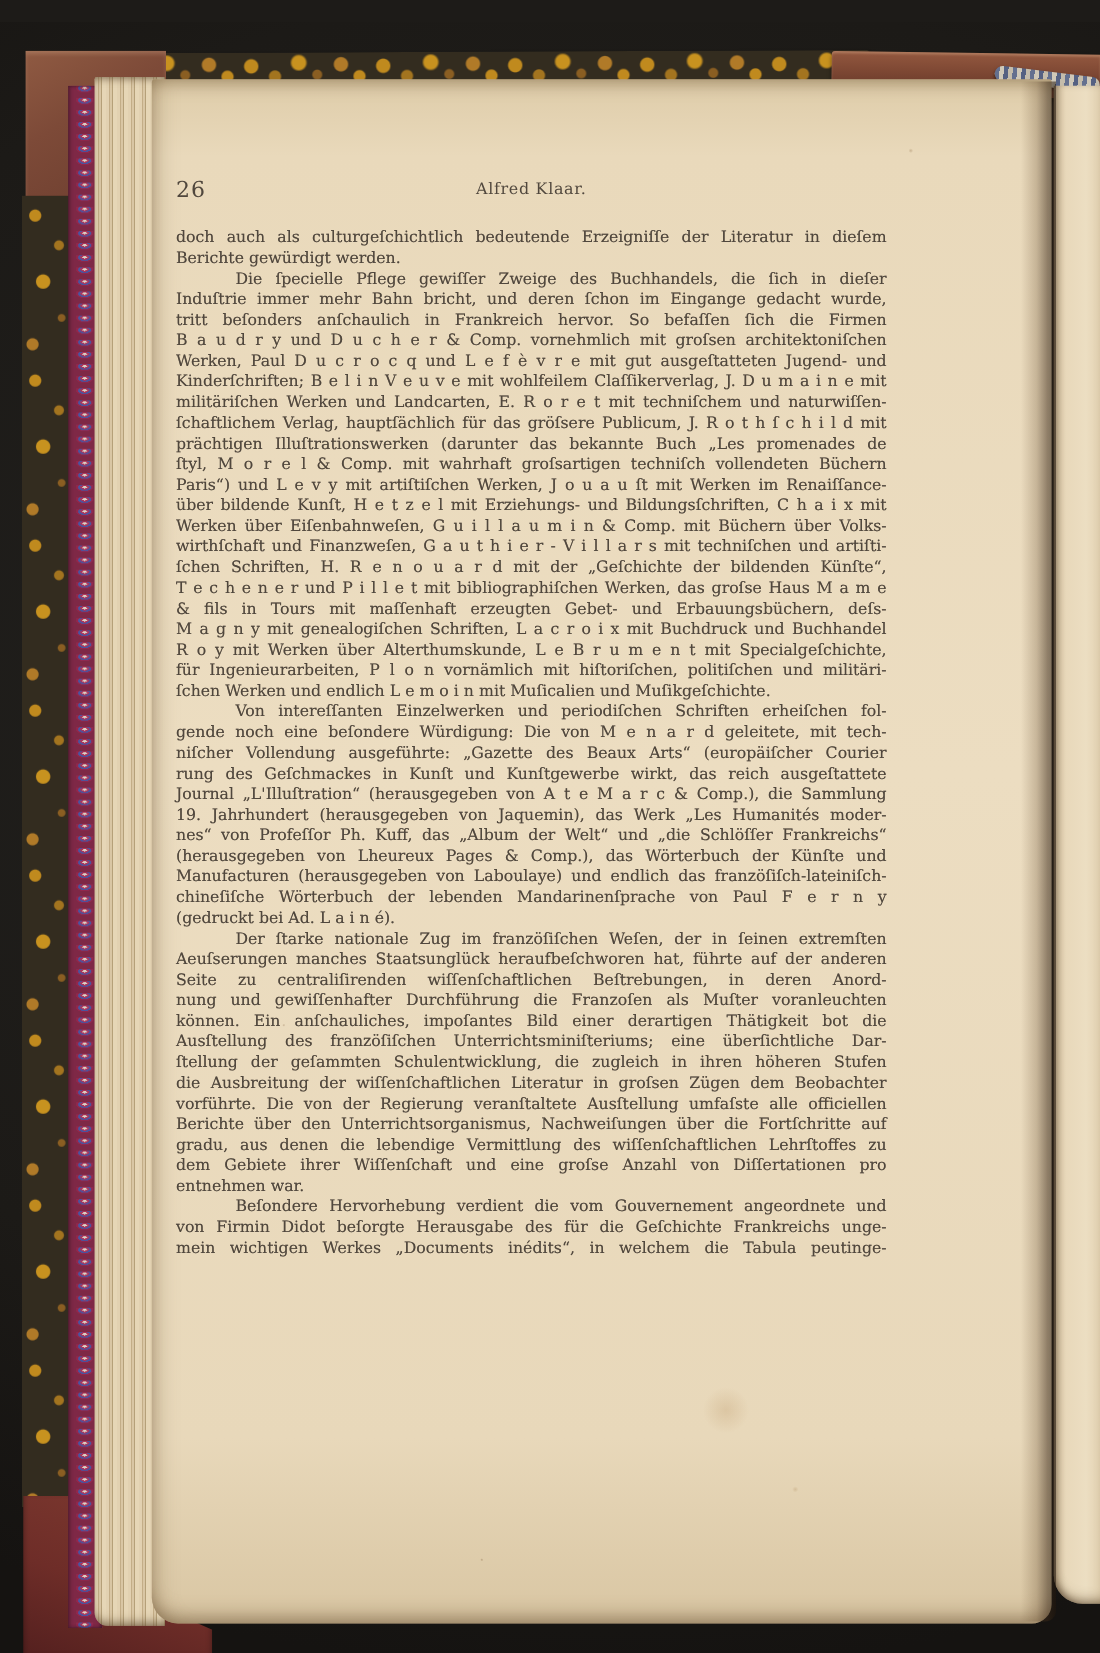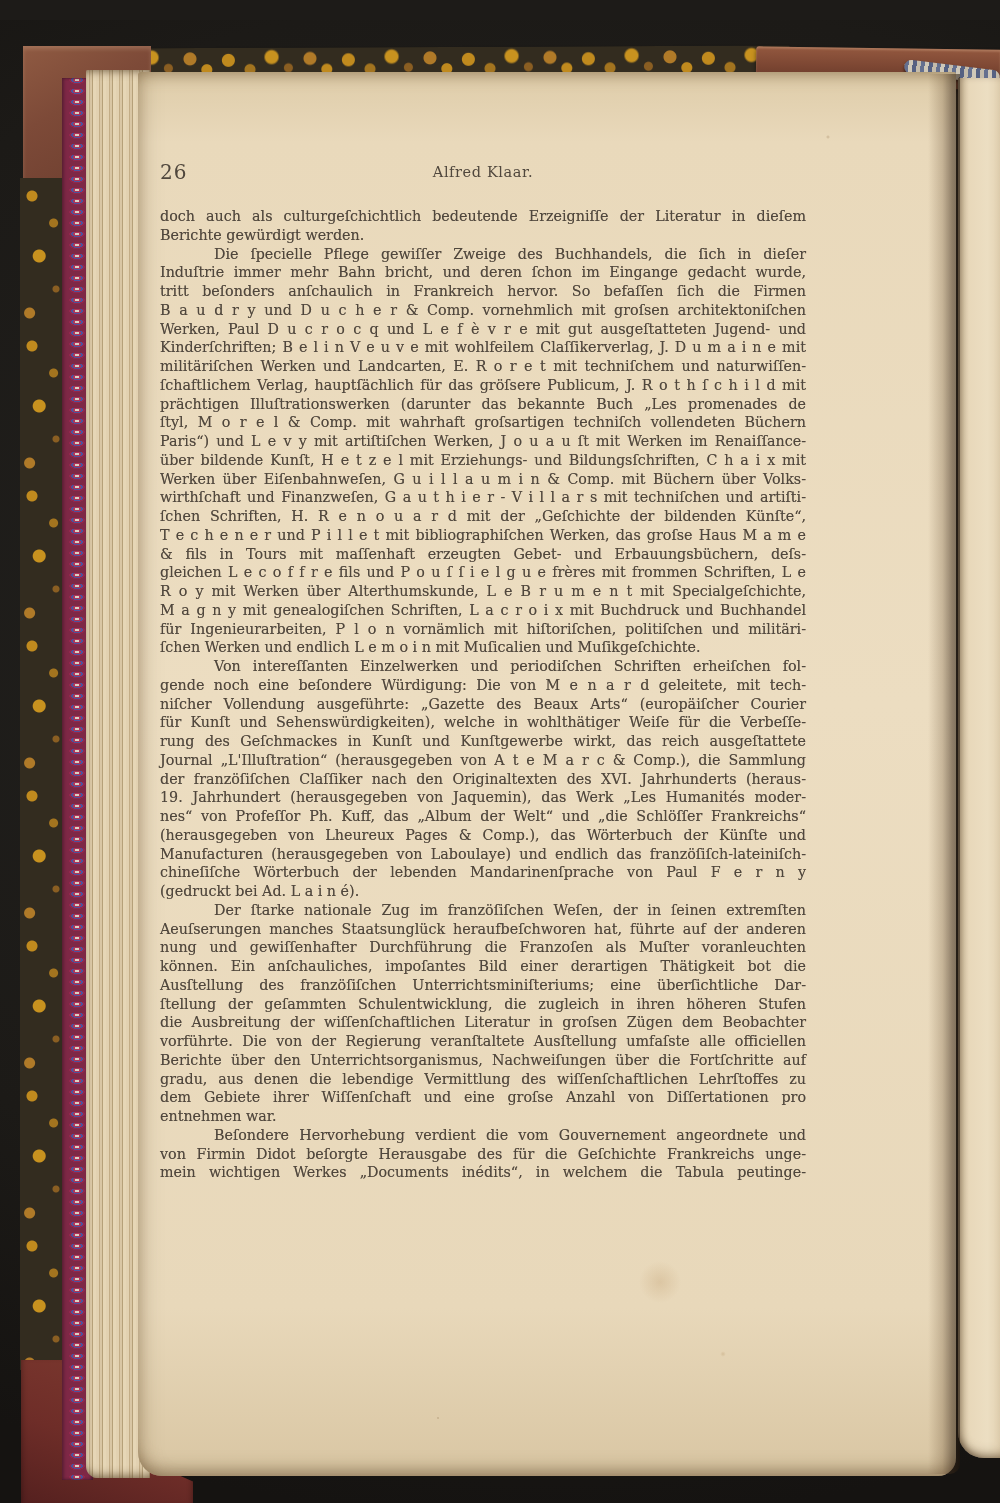--- a/index.html
+++ b/index.html
@@ -132,40 +132,38 @@
         <div class="line">ſchaftlichem Verlag, hauptſächlich für das gröſsere Publicum, J. R o t h ſ c h i l d mit</div>
         <div class="line">prächtigen Illuſtrationswerken (darunter das bekannte Buch „Les promenades de</div>
         <div class="line">ſtyl, M o r e l &amp; Comp. mit wahrhaft groſsartigen techniſch vollendeten Büchern</div>
         <div class="line">Paris“) und L e v y mit artiſtiſchen Werken, J o u a u ſt mit Werken im Renaiſſance-</div>
         <div class="line">über bildende Kunſt, H e t z e l mit Erziehungs- und Bildungsſchriften, C h a i x mit</div>
         <div class="line">Werken über Eiſenbahnweſen, G u i l l a u m i n &amp; Comp. mit Büchern über Volks-</div>
         <div class="line">wirthſchaft und Finanzweſen, G a u t h i e r - V i l l a r s mit techniſchen und artiſti-</div>
         <div class="line">ſchen Schriften, H. R e n o u a r d mit der „Geſchichte der bildenden Künſte“,</div>
         <div class="line">T e c h e n e r und P i l l e t mit bibliographiſchen Werken, das groſse Haus M a m e</div>
         <div class="line">&amp; fils in Tours mit maſſenhaft erzeugten Gebet- und Erbauungsbüchern, deſs-</div>
-        <div class="line">gleichen L e c o f f r e fils und P o u ſ ſ i e l g u e frères mit frommen Schriften, L e</div>
+        <div class="line">M a g n y mit genealogiſchen Schriften, L a c r o i x mit Buchdruck und Buchhandel</div>
         <div class="line">R o y mit Werken über Alterthumskunde, L e B r u m e n t mit Specialgeſchichte,</div>
-        <div class="line">M a g n y mit genealogiſchen Schriften, L a c r o i x mit Buchdruck und Buchhandel</div>
         <div class="line">für Ingenieurarbeiten, P l o n vornämlich mit hiſtoriſchen, politiſchen und militäri-</div>
         <div class="line last">ſchen Werken und endlich L e m o i n mit Muſicalien und Muſikgeſchichte.</div>
         <div class="line ind">Von intereſſanten Einzelwerken und periodiſchen Schriften erheiſchen fol-</div>
         <div class="line">gende noch eine beſondere Würdigung: Die von M e n a r d geleitete, mit tech-</div>
         <div class="line">niſcher Vollendung ausgeführte: „Gazette des Beaux Arts“ (europäiſcher Courier</div>
-        <div class="line">für Kunſt und Sehenswürdigkeiten), welche in wohlthätiger Weiſe für die Verbeſſe-</div>
         <div class="line">rung des Geſchmackes in Kunſt und Kunſtgewerbe wirkt, das reich ausgeſtattete</div>
         <div class="line">Journal „L'Illuſtration“ (herausgegeben von A t e M a r c &amp; Comp.), die Sammlung</div>
-        <div class="line">der franzöſiſchen Claſſiker nach den Originaltexten des XVI. Jahrhunderts (heraus-</div>
         <div class="line">19. Jahrhundert (herausgegeben von Jaquemin), das Werk „Les Humanités moder-</div>
         <div class="line">nes“ von Profeſſor Ph. Kuff, das „Album der Welt“ und „die Schlöſſer Frankreichs“</div>
         <div class="line">(herausgegeben von Lheureux Pages &amp; Comp.), das Wörterbuch der Künſte und</div>
         <div class="line">Manufacturen (herausgegeben von Laboulaye) und endlich das franzöſiſch-lateiniſch-</div>
         <div class="line">chineſiſche Wörterbuch der lebenden Mandarinenſprache von Paul F e r n y</div>
         <div class="line last">(gedruckt bei Ad. L a i n é).</div>
         <div class="line ind">Der ſtarke nationale Zug im franzöſiſchen Weſen, der in ſeinen extremſten</div>
         <div class="line">Aeuſserungen manches Staatsunglück heraufbeſchworen hat, führte auf der anderen</div>
+        <div class="line">Seite zu centraliſirenden wiſſenſchaftlichen Beſtrebungen, in deren Anord-</div>
         <div class="line">nung und gewiſſenhafter Durchführung die Franzoſen als Muſter voranleuchten</div>
         <div class="line">können. Ein anſchauliches, impoſantes Bild einer derartigen Thätigkeit bot die</div>
         <div class="line">Ausſtellung des franzöſiſchen Unterrichtsminiſteriums; eine überſichtliche Dar-</div>
         <div class="line">ſtellung der geſammten Schulentwicklung, die zugleich in ihren höheren Stufen</div>
         <div class="line">die Ausbreitung der wiſſenſchaftlichen Literatur in groſsen Zügen dem Beobachter</div>
         <div class="line">vorführte. Die von der Regierung veranſtaltete Ausſtellung umfaſste alle officiellen</div>
         <div class="line">Berichte über den Unterrichtsorganismus, Nachweiſungen über die Fortſchritte auf</div>
         <div class="line">gradu, aus denen die lebendige Vermittlung des wiſſenſchaftlichen Lehrſtoffes zu</div>
         <div class="line">dem Gebiete ihrer Wiſſenſchaft und eine groſse Anzahl von Diſſertationen pro</div>
         <div class="line last">entnehmen war.</div>

